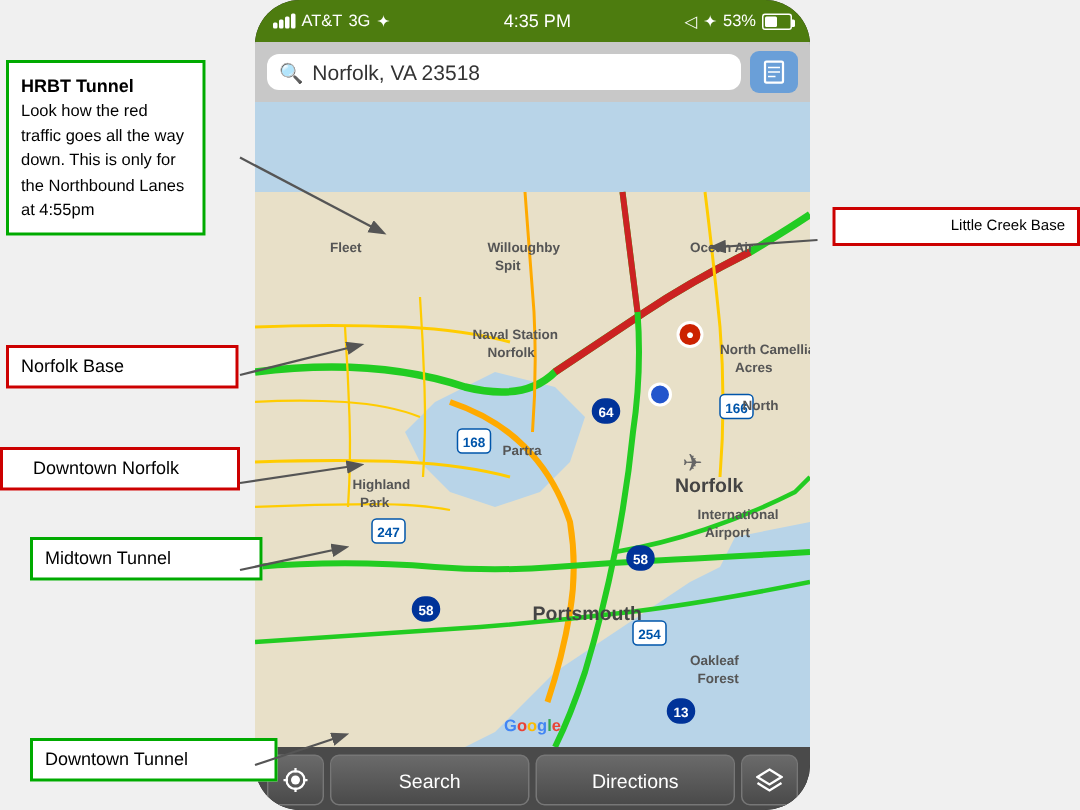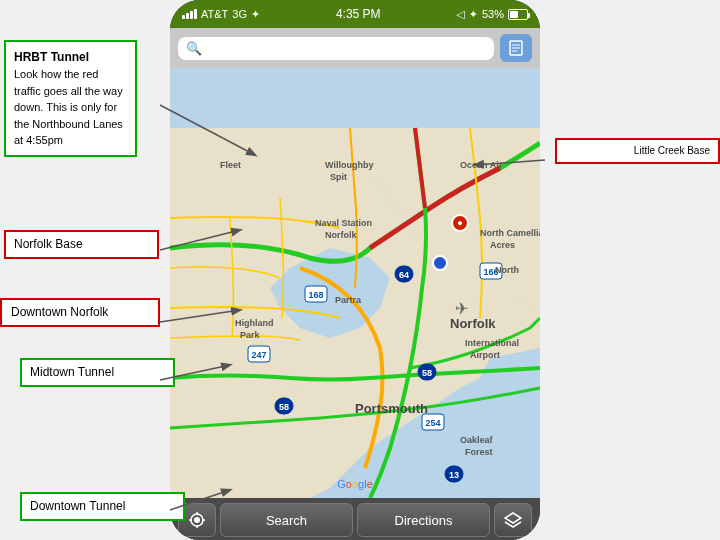--- a/index.html
+++ b/index.html
@@ -97,21 +97,21 @@
     }
 
     
     .google-logo {
       position: absolute;
       bottom: 8px;
       left: 50%;
       transform: translateX(-50%);
       font-size: 11px;
       color: #333;
-      font-weight: 400;
+      font-weight: 700;
     }
     .google-logo span:nth-child(1) { color: #4285F4; }
     .google-logo span:nth-child(2) { color: #EA4335; }
     .google-logo span:nth-child(3) { color: #FBBC04; }
     .google-logo span:nth-child(4) { color: #4285F4; }
     .google-logo span:nth-child(5) { color: #34A853; }
     .google-logo span:nth-child(6) { color: #EA4335; }
 
     
     .toolbar {
@@ -183,21 +183,21 @@
     }
 
     
     .downtown-norfolk-box {
       position: absolute;
       top: 298px;
       left: 0px;
       width: 160px;
       background: white;
       border: 2px solid #cc0000;
-      padding: 4px 9px;
+      padding: 4px 20px;
       font-size: 12px;
     }
 
     
     .midtown-tunnel-box {
       position: absolute;
       top: 358px;
       left: 20px;
       width: 155px;
       background: white;
@@ -266,20 +266,21 @@
       <span style="border:1px solid white;width:20px;height:11px;display:inline-flex;align-items:center;padding:1px;border-radius:2px;position:relative;">
         <span style="background:white;height:100%;width:53%;border-radius:1px;"></span>
         <span style="position:absolute;right:-3px;top:3px;width:2px;height:5px;background:white;border-radius:0 1px 1px 0;"></span>
       </span>
     </div>
   </div>
 
   <div class="search-bar">
     <div class="search-input-wrapper">
       <span class="search-icon-inner">🔍</span>
+      <span class="search-text">Norfolk, VA 23518</span>
     </div>
     <div class="book-icon">
       <svg width="16" height="16" viewBox="0 0 16 16" fill="white">
         <rect x="2" y="1" width="12" height="14" rx="1" fill="none" stroke="white" stroke-width="1.5"></rect>
         <line x1="4" y1="5" x2="12" y2="5" stroke="white" stroke-width="1"></line>
         <line x1="4" y1="8" x2="12" y2="8" stroke="white" stroke-width="1"></line>
         <line x1="4" y1="11" x2="9" y2="11" stroke="white" stroke-width="1"></line>
       </svg>
     </div>
   </div>

